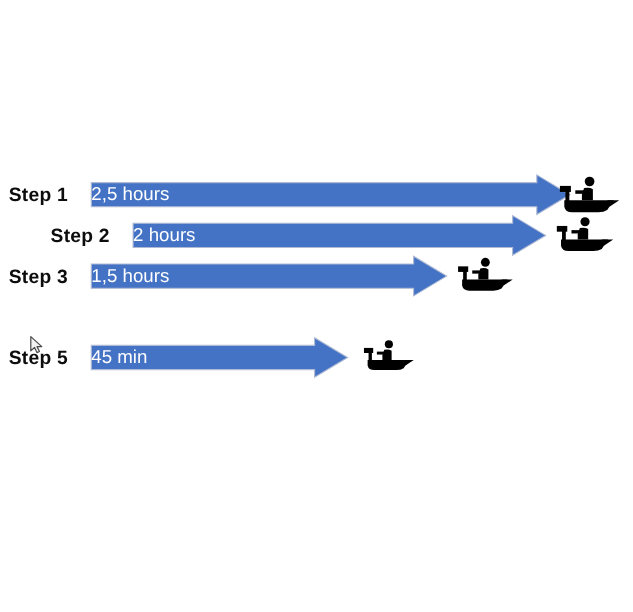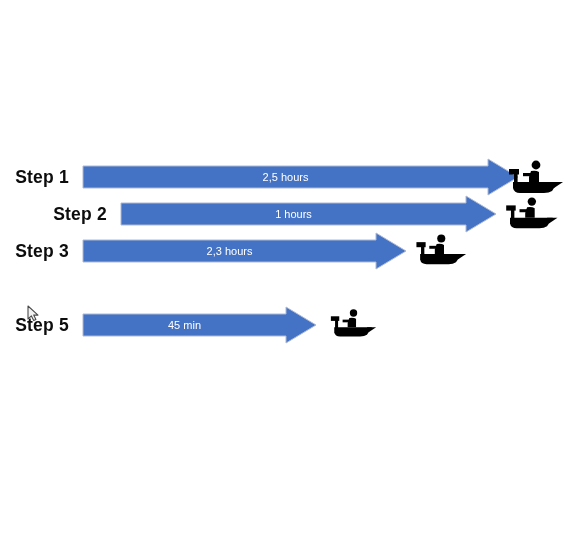--- a/index.html
+++ b/index.html
@@ -32,42 +32,42 @@
     left: 8px;
     top: 0;
     width: 68px;
     height: 38px;
     line-height: 38px;
     font-size: 17.5px;
     font-weight: bold;
     color: #0d0d0d;
     letter-spacing: 0.2px;
     white-space: nowrap;
-    text-align: center;
+    text-align: left;
     font-family: "Liberation Sans", sans-serif;
   }
   .arrow-wrap {
     position: absolute;
     top: 8px;
     left: 83px;
     height: 22px;
   }
   .arrow-svg {
     display: block;
     overflow: visible;
   }
   .arrow-text {
     position: absolute;
     top: 0;
     height: 22px;
     line-height: 22px;
     color: #ffffff;
-    font-size: 11px;
+    font-size: 17px;
     font-weight: normal;
-    text-align: center;
+    text-align: left;
     white-space: nowrap;
     pointer-events: none;
     font-family: "Liberation Sans", sans-serif;
   }
   .boat {
     position: absolute;
     top: 0;
   }
   .boat svg { display: block; }
   #cursor {
@@ -100,21 +100,21 @@
           </g>
         </svg>
       </div>
     </div>
     <div class="row" style="top: 195px; margin-left: 38px;">
       <div class="step-label">Step 2</div>
       <div class="arrow-wrap" style="left: 83px; top: 1px;">
         <svg width="375" height="36" viewBox="0 0 375 36" class="arrow-svg">
           <polygon points="0,7 345,7 345,0 375,18 345,36 345,29 0,29" fill="#4472C4" stroke="#AEB9D4" stroke-width="1" stroke-linejoin="miter"></polygon>
         </svg>
-        <div class="arrow-text" style="left: 0px; top: 7px; width: 345px;">1 hours</div>
+        <div class="arrow-text" style="left: 0px; top: 7px; width: 345px;">2 hours</div>
       </div>
       <div class="boat" style="left: 461px; top: -1px;">
         <svg width="60" height="38" viewBox="0 0 62 40">
           <g fill="#000000">
             <path d="M11,25 L56,25 L50,34 Q47,36 42,36 L18,36 Q12,36 11,31 Z"></path>
             <path d="M50,25 L61,25 L52,31 Z"></path>
             <circle cx="34" cy="8" r="4.4"></circle>
             <path d="M29,14 Q34,13 37,15 L37,25 L27,25 L27,20 Z"></path>
             <rect x="21" y="16" width="9" height="3.2"></rect>
             <rect x="12" y="16" width="3.6" height="13"></rect>
@@ -122,21 +122,21 @@
           </g>
         </svg>
       </div>
     </div>
     <div class="row" style="top: 232px; padding-left: 29px;">
       <div class="step-label">Step 3</div>
       <div class="arrow-wrap" style="left: 83px; top: 1px;">
         <svg width="323" height="36" viewBox="0 0 323 36" class="arrow-svg">
           <polygon points="0,7 293,7 293,0 323,18 293,36 293,29 0,29" fill="#4472C4" stroke="#AEB9D4" stroke-width="1" stroke-linejoin="miter"></polygon>
         </svg>
-        <div class="arrow-text" style="left: 0px; top: 7px; width: 293px;">2,3 hours</div>
+        <div class="arrow-text" style="left: 0px; top: 7px; width: 293px;">1,5 hours</div>
       </div>
       <div class="boat" style="left: 410px; top: -1px;">
         <svg width="57" height="37" viewBox="0 0 62 40">
           <g fill="#000000">
             <path d="M11,25 L56,25 L50,34 Q47,36 42,36 L18,36 Q12,36 11,31 Z"></path>
             <path d="M50,25 L61,25 L52,31 Z"></path>
             <circle cx="34" cy="8" r="4.4"></circle>
             <path d="M29,14 Q34,13 37,15 L37,25 L27,25 L27,20 Z"></path>
             <rect x="21" y="16" width="9" height="3.2"></rect>
             <rect x="12" y="16" width="3.6" height="13"></rect>

